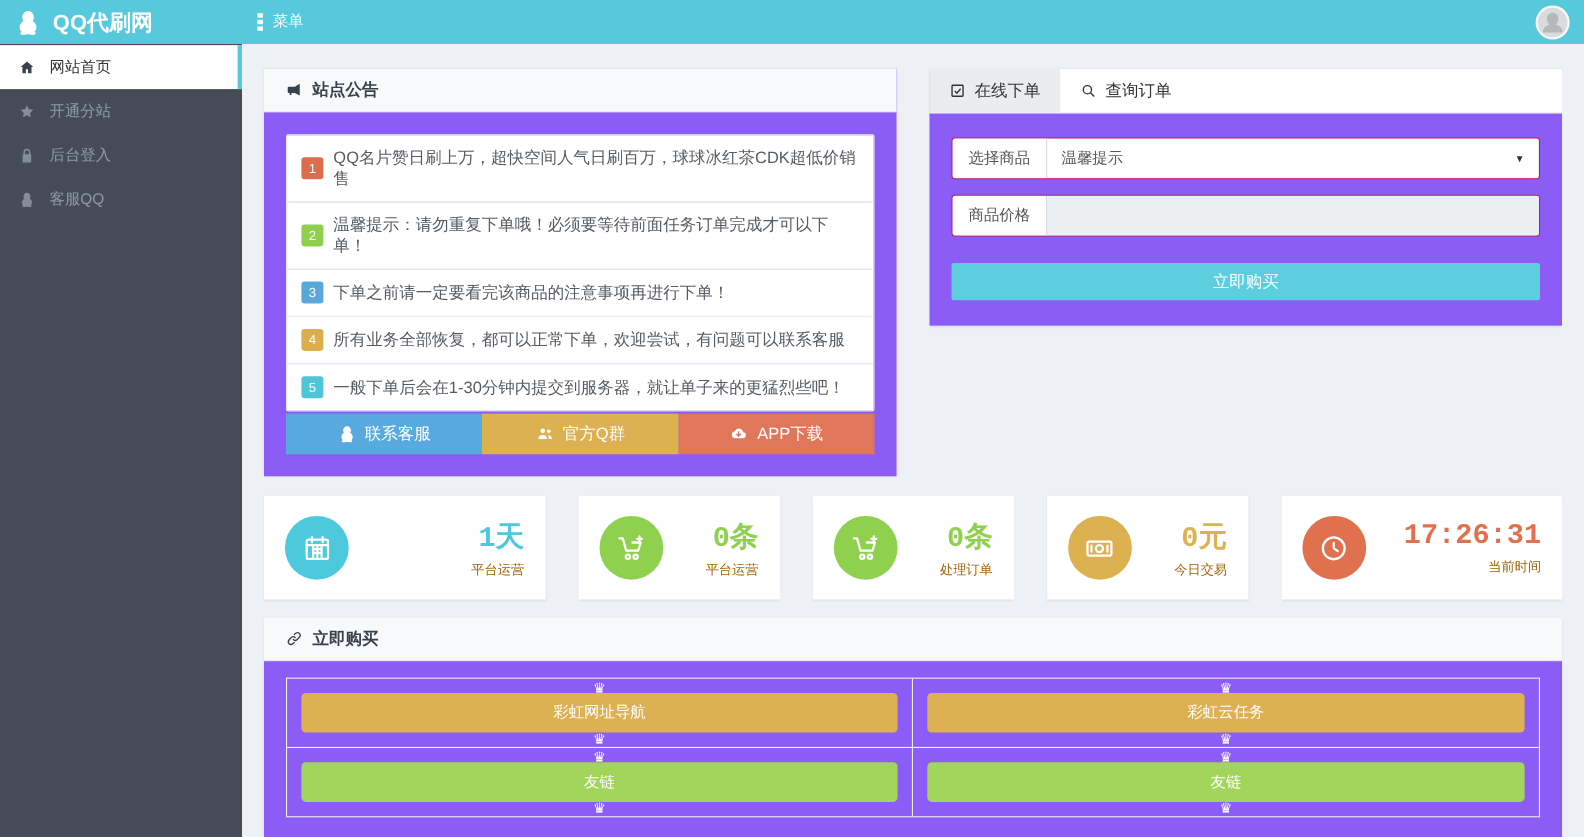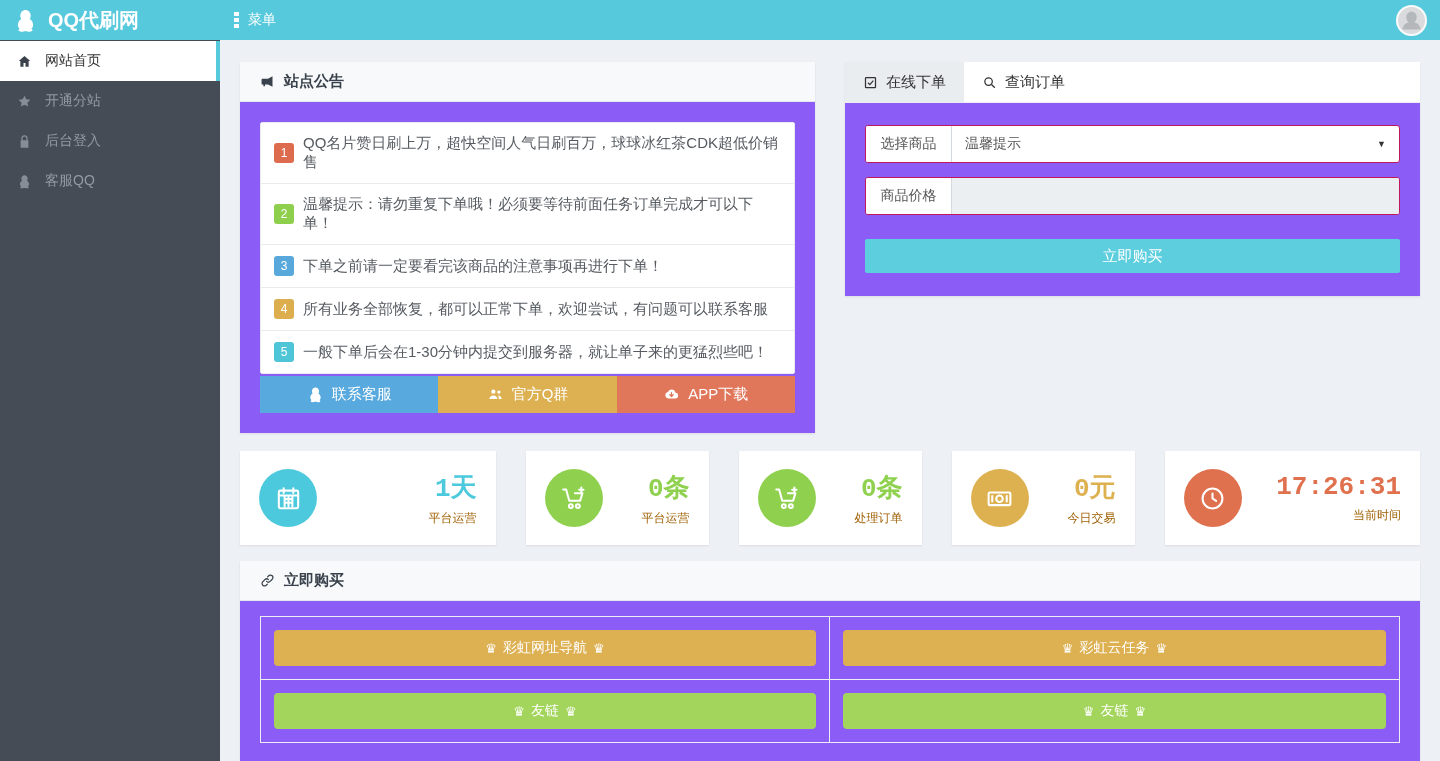--- a/index.html
+++ b/index.html
@@ -66,21 +66,21 @@
   .stat-value { font-size:26px; font-weight:bold; }
   .stat-label { font-size:12px; color:#a16207; margin-top:5px; }
 
   
   .links-panel { margin-top:16px; }
   .links-body { padding:15px 20px 28px 20px; }
   .links-grid { display:grid; grid-template-columns:1fr 1fr; border:1px solid #eceef1; }
   .link-cell { padding:13px; border-bottom:1px solid #eceef1; }
   .link-cell:nth-child(odd) { border-right:1px solid #eceef1; }
   .link-cell:nth-last-child(-n+2) { border-bottom:none; }
-  .link-btn { height:36px; border:none; border-radius:4px; width:100%; display:flex; align-items:center; justify-content:center; gap:6px; color:#fff; font-size:14px; cursor:pointer; }
+  .link-btn { height:36px; border:none; border-radius:4px; width:100%; display:flex; justify-content:center; gap:6px; color:#fff; font-size:14px; cursor:pointer;flex-direction:column; }
   .crown-icon::before { content:"♛"; font-size:13px; }
 </style>
 </head>
 <body>
 
 <div class="topbar">
   <div class="brand">
     <svg viewBox="0 0 24 24">
         <path d="M12 2C9.2 2 7 4.3 7 7.4c0 1.2.3 2.3.9 3.2C6 11.8 4.7 13.8 4.7 16c0 1.7.7 3.2 1.8 4.2-.8.3-1.3.7-1.3 1.2 0 .9 1.5 1.4 3.1 1.4.9 0 1.8-.2 2.4-.5.4.1.9.1 1.3.1s.9 0 1.3-.1c.6.3 1.5.5 2.4.5 1.6 0 3.1-.5 3.1-1.4 0-.5-.5-.9-1.3-1.2 1.1-1 1.8-2.5 1.8-4.2 0-2.2-1.3-4.2-3.2-5.4.6-.9.9-2 .9-3.2C17 4.3 14.8 2 12 2z"></path>
       </svg>

